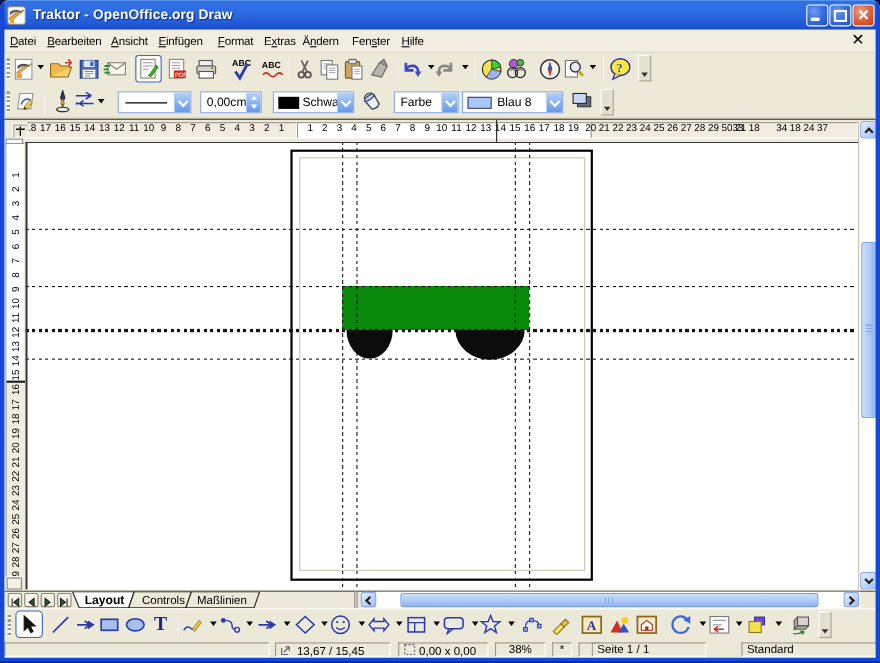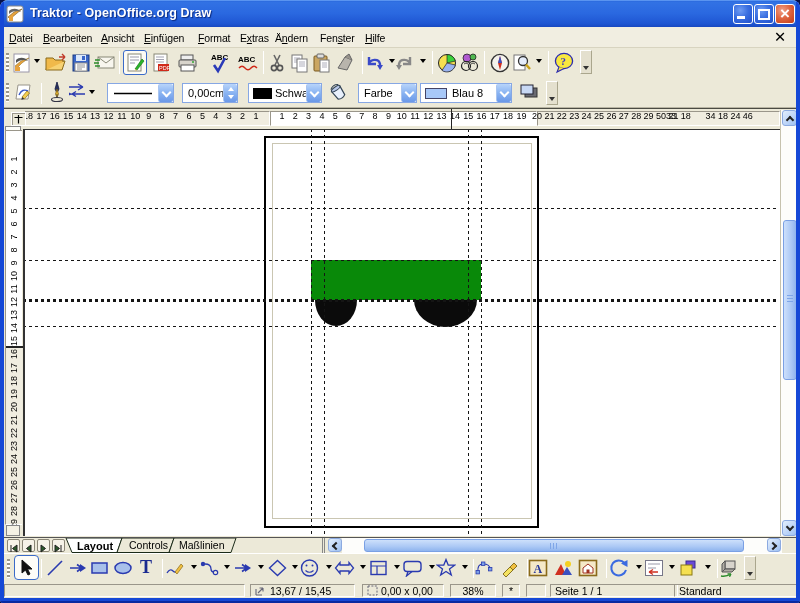--- a/index.html
+++ b/index.html
@@ -340,21 +340,21 @@
     <div class="rnum" style="left:619.8px">27</div>
     <div class="rnum" style="left:632.2px">28</div>
     <div class="rnum" style="left:644.6px">29</div>
     <div class="rnum" style="left:657.0px">50</div>
     <div class="rnum" style="left:669.4px">21</div>
     <div class="rnum" style="left:681.8px">18</div>
     <div class="rnum" style="left:667px">33</div>
     <div class="rnum" style="left:706.6px">34</div>
     <div class="rnum" style="left:719.0px">18</div>
     <div class="rnum" style="left:731.4px">24</div>
-    <div class="rnum" style="left:743.8px">46</div>
+    <div class="rnum" style="left:743.8px">37</div>
     <div class="rnum" style="left:797px">38</div>
     <div style="position:absolute;left:447px;top:0px;width:1px;height:21px;background:#222"></div>
     <div id="cornerbox">
         <svg width="13" height="12" viewBox="0 0 13 12" style="display:block">
           <path d="M6.5 2 V10.5 M2.5 4.5 H10.5" stroke="#000" stroke-width="1.2"></path>
         </svg>
       </div>
   </div>
   <div id="vrulerbox"></div>
   <div id="vruler">
@@ -579,20 +579,20 @@
     <div class="sfield" style="left:0px;width:241px"></div>
     <div class="sfield" style="left:246px;width:105px"><svg width="12" height="11" viewBox="0 0 12 11" style="vertical-align:-1px">
           <path d="M1 10 L1 4 M1 10 L7 10 M3 8 L8 3 M8 3 H4.5 M8 3 V6.5" stroke="#667" fill="none" stroke-width="1.1"></path>
         </svg> 13,67 / 15,45</div>
     <div class="sfield" style="left:358px;width:82px"><svg width="11" height="11" viewBox="0 0 11 11" style="vertical-align:-1px">
           <rect x="1" y="1" width="9" height="9" fill="none" stroke="#667" stroke-width="1" stroke-dasharray="2 1.4"></rect>
         </svg> 0,00 x 0,00</div>
     <div class="sfield" style="left:446px;width:46px;text-align:center">38%</div>
     <div class="sfield" style="left:498px;width:18px;text-align:center">*</div>
     <div class="sfield" style="left:522px;width:20px"></div>
-    <div class="sfield" style="left:546px;width:128px">Seite 1 / 1</div>
+    <div class="sfield" style="left:534px;width:104px">Seite 1 / 1</div>
     <div class="sfield" style="left:670px;width:134px">Standard</div>
   </div>
 
   <div class="bL"></div>
     <div class="bR"></div>
     <div class="bB"></div>
 </div>
 
 </body></html>

